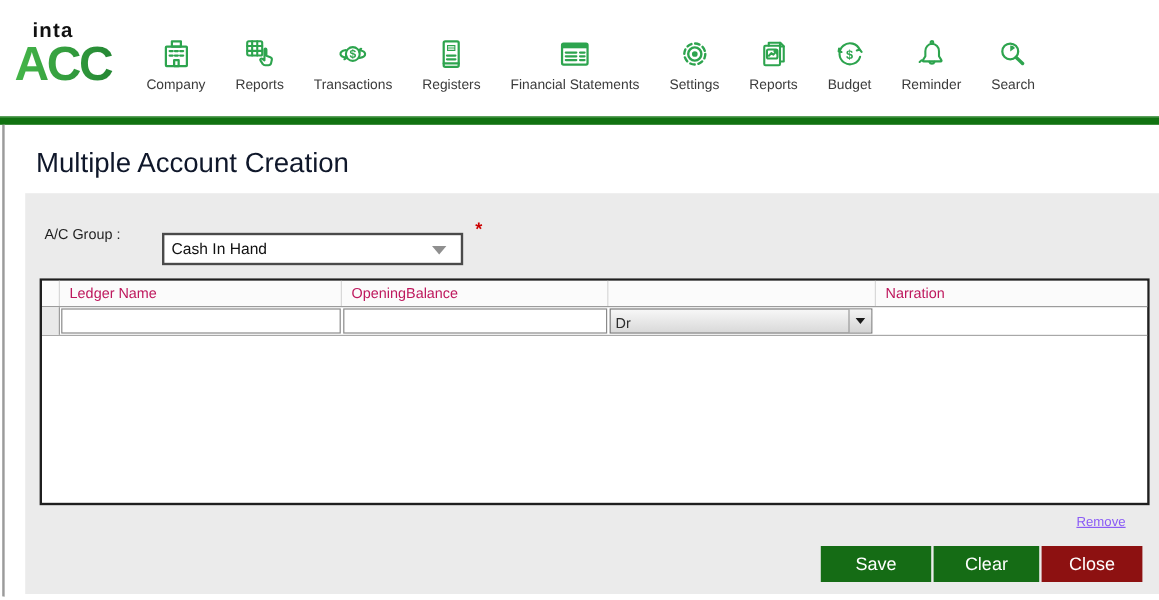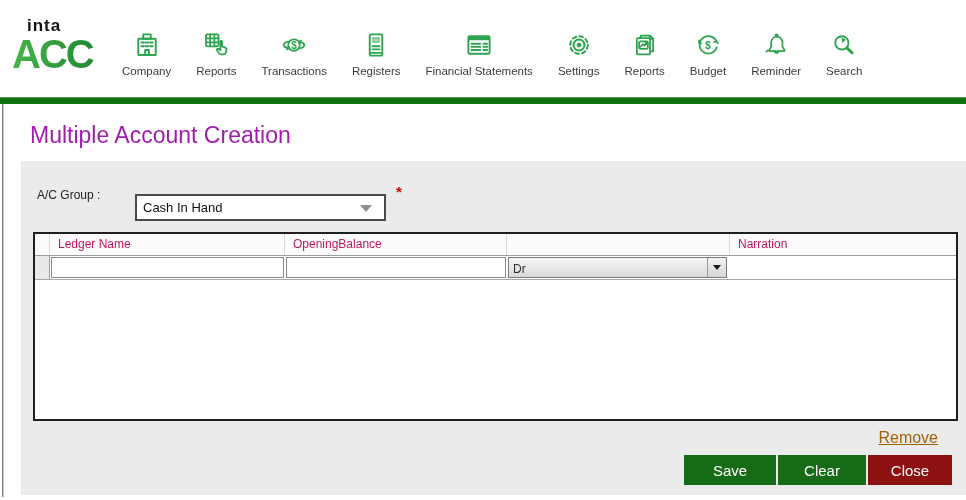--- a/index.html
+++ b/index.html
@@ -17,21 +17,21 @@
   .nav-item { display:flex; flex-direction:column; align-items:center; gap:5px; cursor:pointer; }
   .nav-item .icon { height:32px; display:flex; align-items:flex-end; }
   .nav-label { font-size:11.5px; color:#3b3b3b; white-space:nowrap; }
 
   .green-bar { position:absolute; left:0; top:97px; width:966px; height:7px;
     background:#117211; border-top:1px solid #4f9a4f; }
 
   .win-border-left { position:absolute; left:2px; top:104px; width:2px; height:393px; background:#7d7d7d; border-right:1px solid #c8c8c8; }
 
   
-  .page-title { position:absolute; left:30px; top:122px; font-size:23px; font-weight:400; color:#a21caf; }
+  .page-title { position:absolute; left:30px; top:122px; font-size:23px; font-weight:400; color:#0f172a; }
 
   .panel { position:absolute; left:21px; top:161px; width:945px; height:334px; background:#ebebeb; }
 
   .group-label { position:absolute; left:37px; top:188px; font-size:12px; color:#1f1f1f; }
   .group-select { position:absolute; left:135px; top:194px; width:251px; height:27px; background:#fff;
     border:2px solid #4a4a4a; cursor:pointer; }
   .group-select-text { position:absolute; left:6px; top:4px; font-size:13px; color:#111; }
   .group-select-arrow { position:absolute; right:12px; top:9px; width:0; height:0;
     border-left:6px solid transparent; border-right:6px solid transparent; border-top:7px solid #8f8f8f; }
   .required { position:absolute; left:396px; top:183px; color:#cc0000; font-size:15px; font-weight:bold; }
@@ -51,21 +51,21 @@
   .cell input.noborder { border:none; }
   .combo { position:absolute; top:1px; bottom:1px; left:1px; right:3px; border:1px solid #7a7a7a;
     display:flex; background:linear-gradient(#f7f7f7,#d9d9d9); cursor:pointer; }
   .combo-text { flex:1; font-size:12px; color:#2e2e2e; padding:4px 0 0 4px; }
   .combo-btn { width:19px; border-left:1px solid #9a9a9a; background:linear-gradient(#f4f4f4,#d5d5d5);
     display:flex; align-items:center; justify-content:center; }
   .combo-arrow { width:0; height:0; border-left:4px solid transparent; border-right:4px solid transparent;
     border-top:5px solid #1a1a1a; }
 
   
-  .remove-link { position:absolute; right:28px; top:429px; font-size:16px; color:#a16207;
+  .remove-link { position:absolute; right:28px; top:429px; font-size:11px; color:#8b5cf6;
     text-decoration:underline; cursor:pointer; }
   .btn { position:absolute; top:455px; height:30px; border:none; color:#fff; font-size:15px;
     font-family:"Liberation Sans","DejaVu Sans",sans-serif; cursor:pointer; }
   .btn-save  { left:684px; width:92px; background:#156c15; }
   .btn-clear { left:778px; width:88px; background:#156c15; }
   .btn-close { left:868px; width:84px; background:#8d1111; }
 
   svg { display:block; }
 </style>
 </head>

